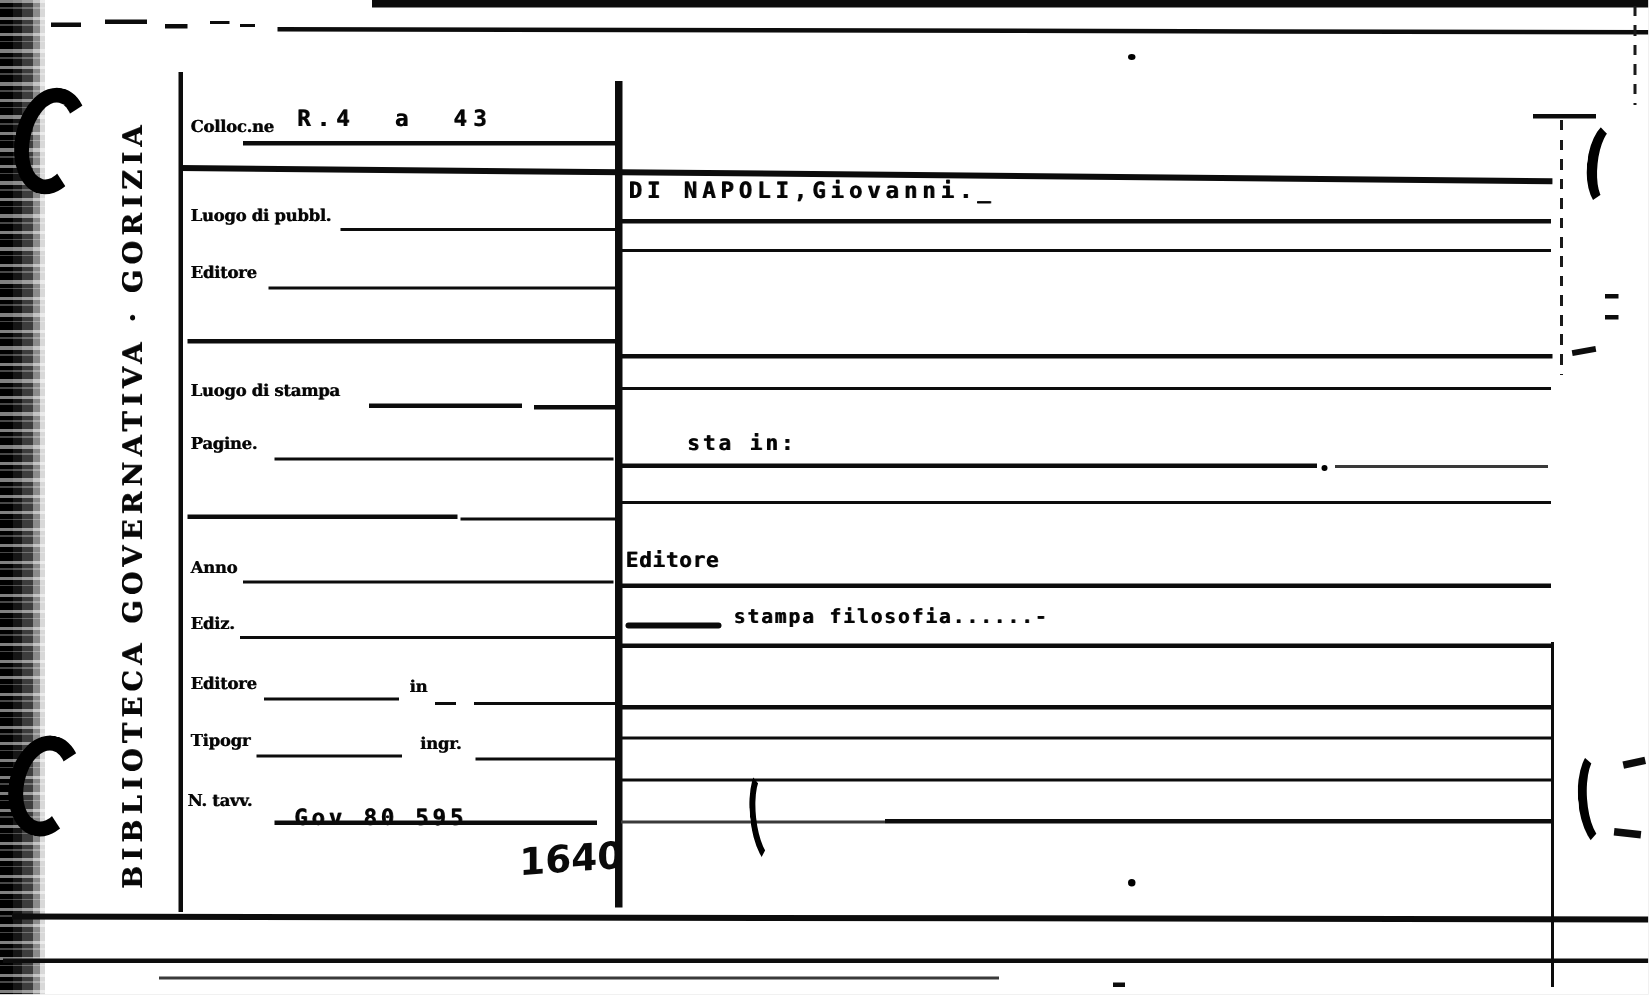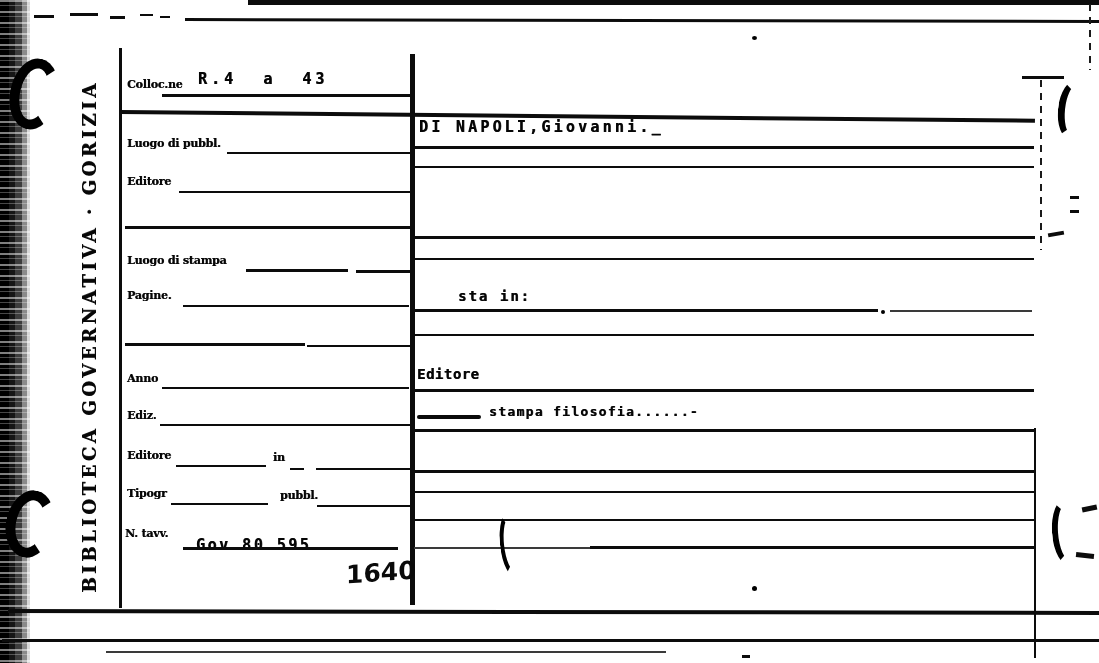--- a/index.html
+++ b/index.html
@@ -106,21 +106,21 @@
   <div class="hl" style="left:160px;top:424px;width:250px;height:2px"></div>
 
   <div class="lbl" style="left:127px;top:449px">Editore</div>
   <div class="hl" style="left:176px;top:465px;width:90px;height:2px"></div>
   <div class="lbl" style="left:273px;top:451px">in</div>
   <div class="dash" style="left:290px;top:468px;width:14px;height:2px"></div>
   <div class="hl" style="left:316px;top:468px;width:96px;height:2px"></div>
 
   <div class="lbl" style="left:127px;top:487px">Tipogr</div>
   <div class="hl" style="left:171px;top:503px;width:97px;height:2px"></div>
-  <div class="lbl" style="left:280px;top:489px">pubbl.</div>
+  <div class="lbl" style="left:280px;top:489px">ingr.</div>
   <div class="hl" style="left:317px;top:505px;width:95px;height:2px"></div>
 
   <div class="lbl" style="left:125px;top:527px">N. tavv.</div>
   <div class="typed" style="left:196px;top:536px;font-size:15px;letter-spacing:2.5px">Gov.80.595.</div>
   <div class="hl" style="left:183px;top:547px;width:215px;height:3px"></div>
   <div class="hand" style="left:346px;top:558px;font-size:25px;transform:rotate(-4deg) skewX(-4deg)">1640</div>
 
   <div class="typed" style="left:419px;top:118px;font-size:15px;letter-spacing:3.2px">DI NAPOLI,Giovanni._</div>
   <div class="hl" style="left:414px;top:146px;width:620px;height:3px"></div>
   <div class="hl" style="left:414px;top:166px;width:620px;height:2px"></div>

